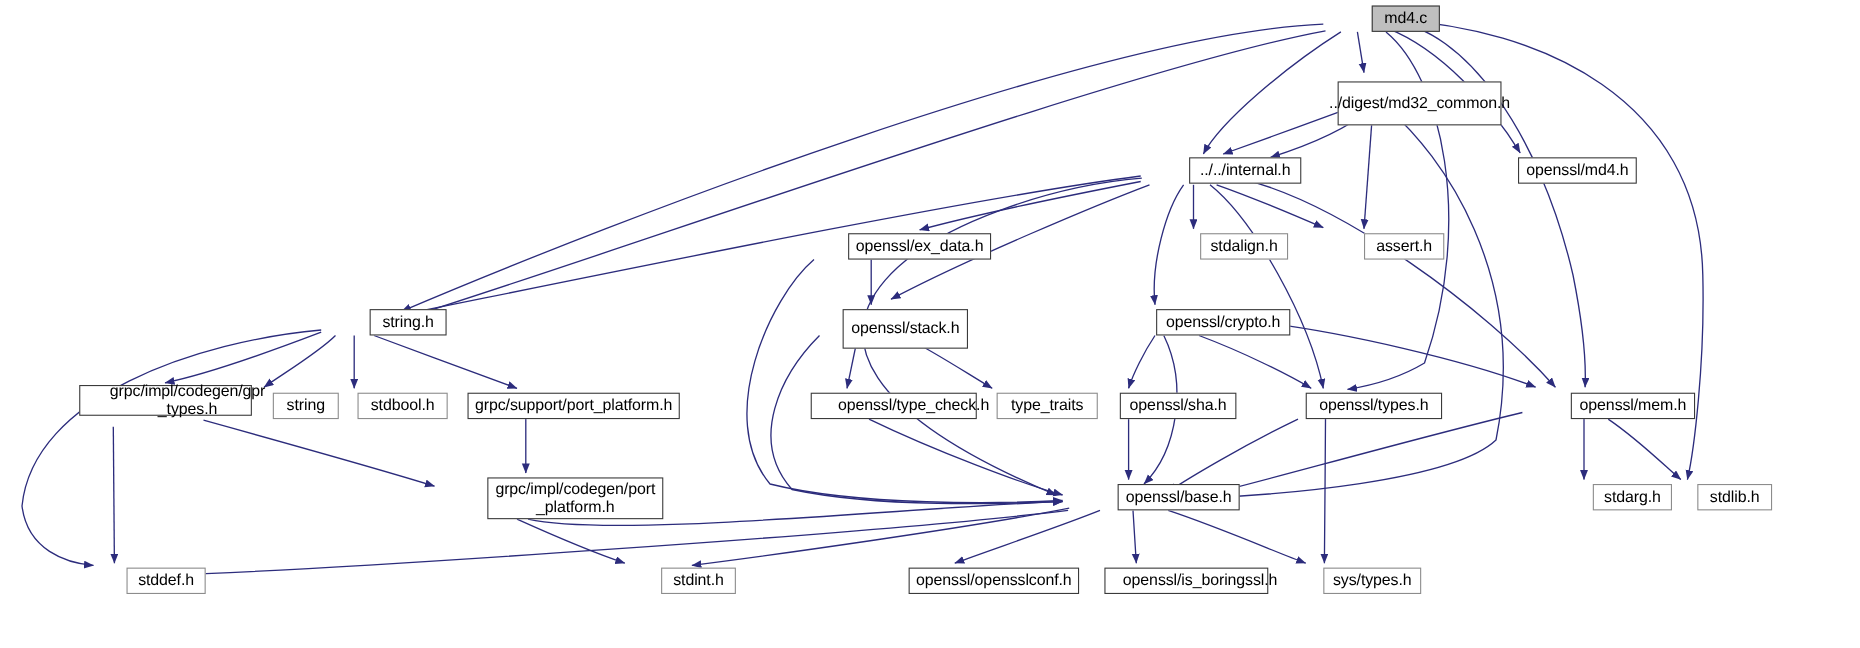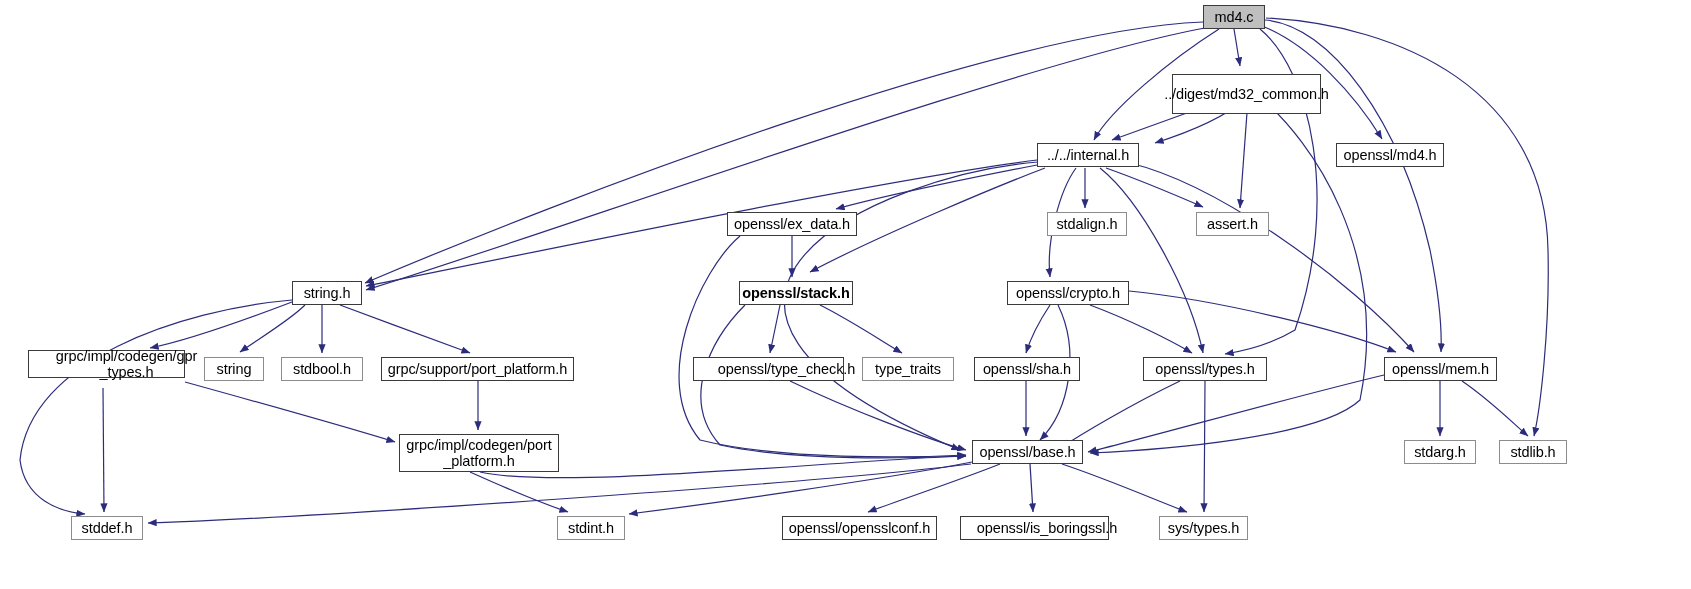--- a/index.html
+++ b/index.html
@@ -30,20 +30,21 @@
     align-items: center;
     justify-content: center;
     text-align: center;
     background: #ffffff;
     border: 1px solid #8c8c8c;
     color: #000000;
     font-size: 14.5px;
     line-height: 1.12;
     white-space: pre;
     letter-spacing: -0.1px;
+    margin-left: 44px;
   }
   .node.local {
     border: 1px solid #3a3a3a;
   }
   .node.current {
     background: #bfbfbf;
     border: 1px solid #3a3a3a;
   }
 </style>
 </head>
@@ -113,21 +114,21 @@
   </svg>
   <div id="nodes">
       <div class="node current" style="left: 1203px; top: 5px; width: 62px; height: 24px;">md4.c</div>
       <div class="node local" style="left: 1172px; top: 74px; width: 149px; height: 40px;">../digest/md32_common.h</div>
       <div class="node local" style="left: 1037px; top: 143px; width: 102px; height: 24px;">../../internal.h</div>
       <div class="node local" style="left: 1336px; top: 143px; width: 108px; height: 24px;">openssl/md4.h</div>
       <div class="node local" style="left: 727px; top: 212px; width: 130px; height: 24px;">openssl/ex_data.h</div>
       <div class="node external" style="left: 1047px; top: 212px; width: 80px; height: 24px;">stdalign.h</div>
       <div class="node external" style="left: 1196px; top: 212px; width: 73px; height: 24px;">assert.h</div>
       <div class="node local" style="left: 292px; top: 281px; width: 70px; height: 24px;">string.h</div>
-      <div class="node local" style="left: 739px; top: 281px; width: 114px; height: 24px; font-weight: bold;">openssl/stack.h</div>
+      <div class="node local" style="left: 722px; top: 281px; width: 114px; height: 36px;">openssl/stack.h</div>
       <div class="node local" style="left: 1007px; top: 281px; width: 122px; height: 24px;">openssl/crypto.h</div>
       <div class="node local" style="left: 28px; top: 350px; width: 157px; height: 28px; padding-left: 40px;">grpc/impl/codegen/gpr
 _types.h</div>
       <div class="node external" style="left: 204px; top: 357px; width: 60px; height: 24px;">string</div>
       <div class="node external" style="left: 281px; top: 357px; width: 82px; height: 24px;">stdbool.h</div>
       <div class="node local" style="left: 381px; top: 357px; width: 193px; height: 24px;">grpc/support/port_platform.h</div>
       <div class="node local" style="left: 693px; top: 357px; width: 151px; height: 24px; padding-left: 36px;">openssl/type_check.h</div>
       <div class="node external" style="left: 862px; top: 357px; width: 92px; height: 24px;">type_traits</div>
       <div class="node local" style="left: 974px; top: 357px; width: 106px; height: 24px;">openssl/sha.h</div>
       <div class="node local" style="left: 1143px; top: 357px; width: 124px; height: 24px;">openssl/types.h</div>

